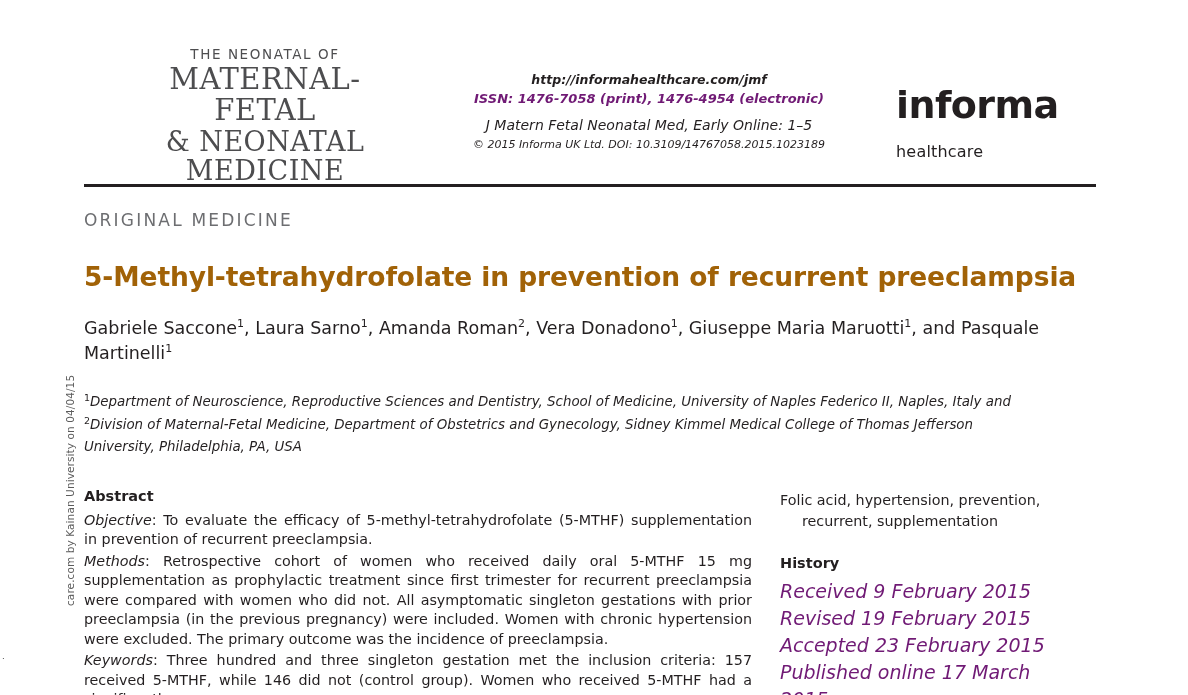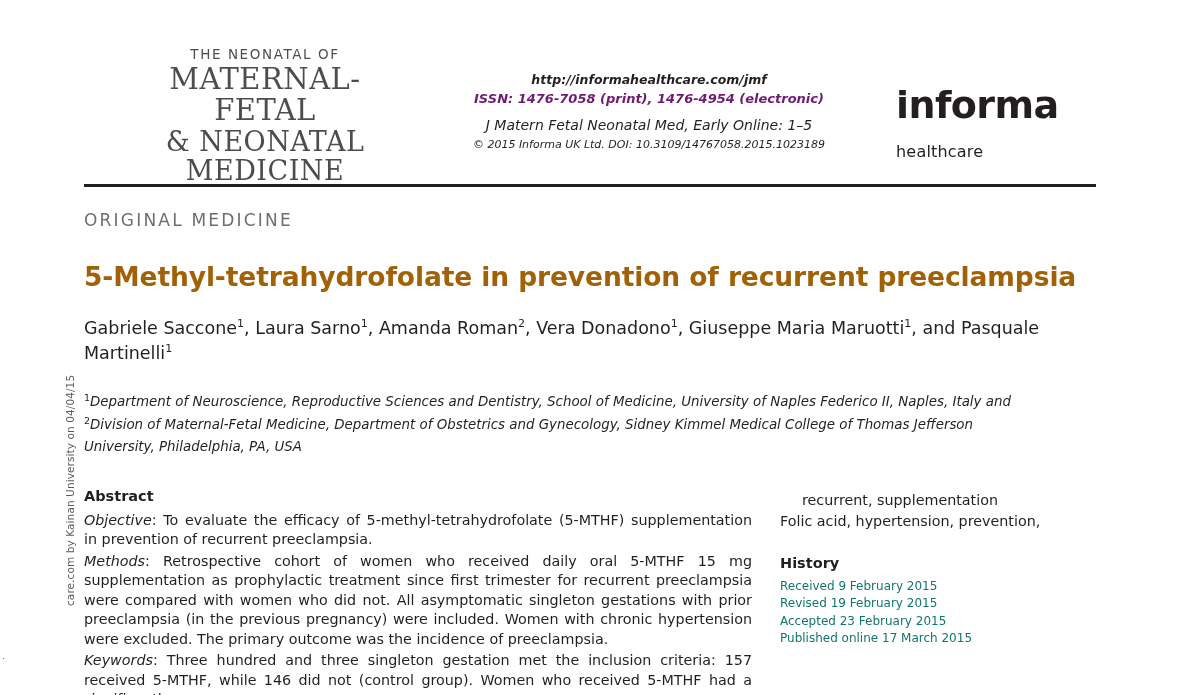--- a/index.html
+++ b/index.html
@@ -225,23 +225,24 @@
     line-height: 1.45;
     color: #231f20;
     margin: 0;
   }
   .kw-line2 { padding-left: 22px; }
 
   .hist-head {
     margin-top: 24px;
   }
   .hist-line {
-    font-size: 12px;
+    font-size: 19px;
     line-height: 1.42;
-    color: #0f766e;
+    color: #701a75;
+    font-style: italic;
   }
 </style>
 </head>
 <body>
 
 <div class="page">
 
   <div class="margin-note">care.com by Kainan University on 04/04/15</div>
   <div class="margin-note2">.</div>
 
@@ -284,22 +285,22 @@
     <div class="sec-head">Abstract</div>
 
     <p class="abs-para"><span class="lead">Objective</span><span>: To evaluate the efficacy of 5-methyl-tetrahydrofolate (5-MTHF) supplementation in prevention of recurrent preeclampsia.</span></p>
 
     <p class="abs-para"><span class="lead">Methods</span><span>: Retrospective cohort of women who received daily oral 5-MTHF 15 mg supplementation as prophylactic treatment since first trimester for recurrent preeclampsia were compared with women who did not. All asymptomatic singleton gestations with prior preeclampsia (in the previous pregnancy) were included. Women with chronic hypertension were excluded. The primary outcome was the incidence of preeclampsia.</span></p>
 
     <p class="abs-para"><span class="lead">Keywords</span><span>: Three hundred and three singleton gestation met the inclusion criteria: 157 received 5-MTHF, while 146 did not (control group). Women who received 5-MTHF had a significantly</span></p>
   </div>
 
   <div class="side-col">
+    <p class="kw-text">Folic acid, hypertension, prevention,</p>
     <p class="kw-text kw-line2">recurrent, supplementation</p>
-    <p class="kw-text">Folic acid, hypertension, prevention,</p>
 
     <div class="sec-head hist-head">History</div>
     <div class="hist-line">Received 9 February 2015</div>
     <div class="hist-line">Revised 19 February 2015</div>
     <div class="hist-line">Accepted 23 February 2015</div>
     <div class="hist-line">Published online 17 March 2015</div>
   </div>
 
 </div>
 

